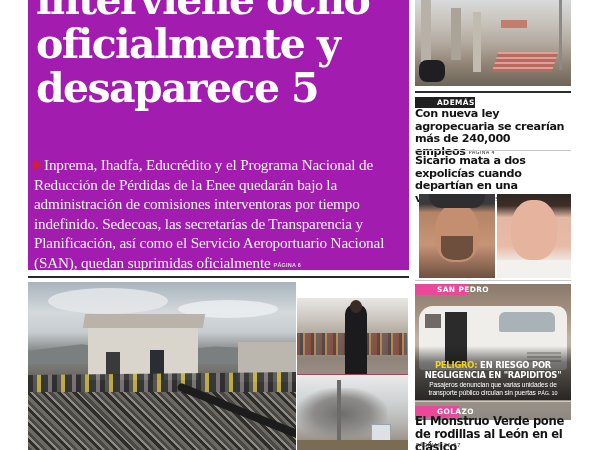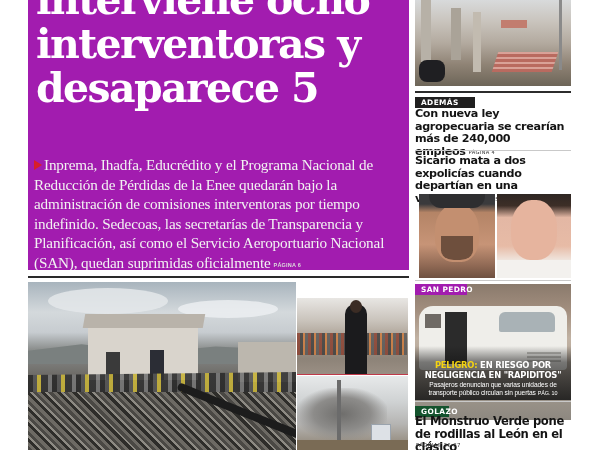--- a/index.html
+++ b/index.html
@@ -86,27 +86,27 @@
     .photo-houses .col2 { position:absolute; left:36px; top:8px; width:10px; height:52px; background:#aaa398; }
     .photo-houses .col3 { position:absolute; left:58px; top:12px; width:8px; height:60px; background:#c2bbb0; }
     .photo-houses .roof { position:absolute; left:86px; top:20px; width:26px; height:8px; background:#c27d6f; }
     .photo-houses .debris { position:absolute; left:80px; top:52px; width:60px; height:20px; background: repeating-linear-gradient(0deg, #b96a5f 0 3px, #d9a197 3px 5px); transform: skewX(-18deg); }
     .photo-houses .moto { position:absolute; left:4px; top:60px; width:26px; height:22px; background:#1f1f22; border-radius:8px; }
     .photo-houses .pole { position:absolute; left:144px; top:0; width:3px; height:70px; background:#8a8a8a; }
 
     .rule-right-top { position: absolute; left: 2px; top: 91px; width: 156px; height: 2px; background: #2c2c2c; }
 
     .kicker {
-      position: absolute; height: 11px; padding: 0 6px;
+      position: absolute; height: 11px; padding: 0 22px;
       font-family: "DejaVu Sans", sans-serif; font-weight: 700; font-size: 7.4px; line-height: 11px;
       color: #ffffff; letter-spacing: 0.4px; white-space: nowrap;
     }
     .kicker-ademas { left: 2px; top: 97px; width: 60px; background: #201f1f; }
-    .kicker-sanpedro { left: 2px; top: 284px; width: 52px; background: #a21caf; }
-    .kicker-golazo { left: 2px; top: 406px; width: 34px; background: #14532d; }
+    .kicker-sanpedro { left: 2px; top: 284px; width: 52px; background: #ec4899; }
+    .kicker-golazo { left: 2px; top: 406px; width: 34px; background: #ec4899; }
 
     .story-title {
       position: absolute; left: 2px; width: 158px;
       font-family: "DejaVu Sans", sans-serif; font-weight: 700; font-size: 11.2px; line-height: 12.6px;
       color: #141414; letter-spacing: -0.35px;
     }
     .story-title .pg {
       font-weight: 400; font-size: 5.2px; letter-spacing: 0.3px; margin-left: 3px; vertical-align: 1px; color: #333;
     }
     .story-1 { top: 108px; }
@@ -155,21 +155,21 @@
       font-family: "Liberation Sans", sans-serif; font-size: 6.6px; line-height: 8px; color: #ffffff; letter-spacing: -0.1px;
     }
     .van-sub .pg { font-size: 5.4px; margin-left: 2px; }
   </style>
 </head>
 <body>
 
 <div class="lead-box">
   <div class="headline">
     <span>interviene ocho</span>
-    <span>interventoras y</span>
+    <span>oficialmente y</span>
     <span>desaparece 5</span>
   </div>
   <div class="deck">
     <span class="bullet"></span><span>Inprema, Ihadfa, Educrédito y el Programa Nacional de Reducción de Pérdidas de la Enee quedarán bajo la administración de comisiones interventoras por tiempo indefinido. Sedecoas, las secretarías de Transparencia y Planificación, así como el Servicio Aeroportuario Nacional (SAN), quedan suprimidas oficialmente</span><span class="page-ref">PÁGINA 6</span>
   </div>
 </div>
 <div class="rule-under-lead"></div>
 
 <div class="photo-main">
   <div class="sky-cloud1"></div>

